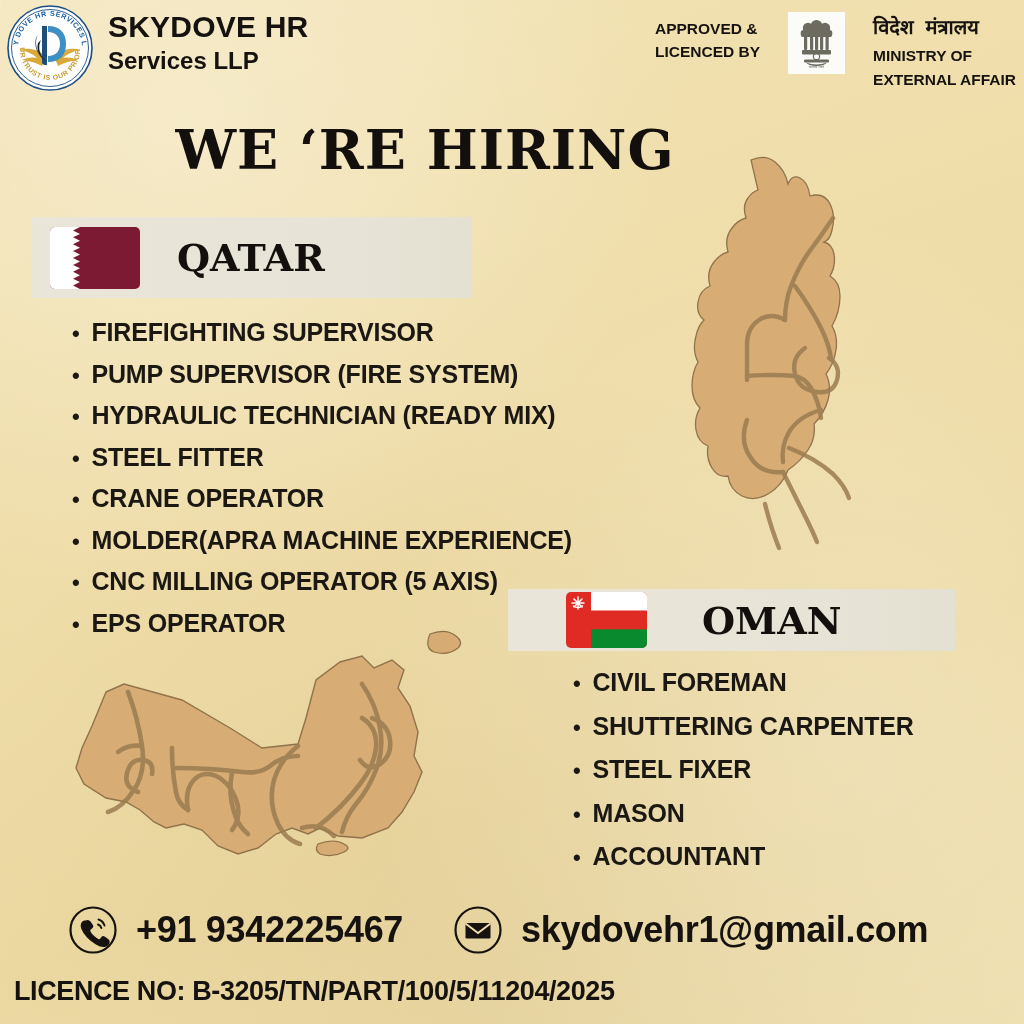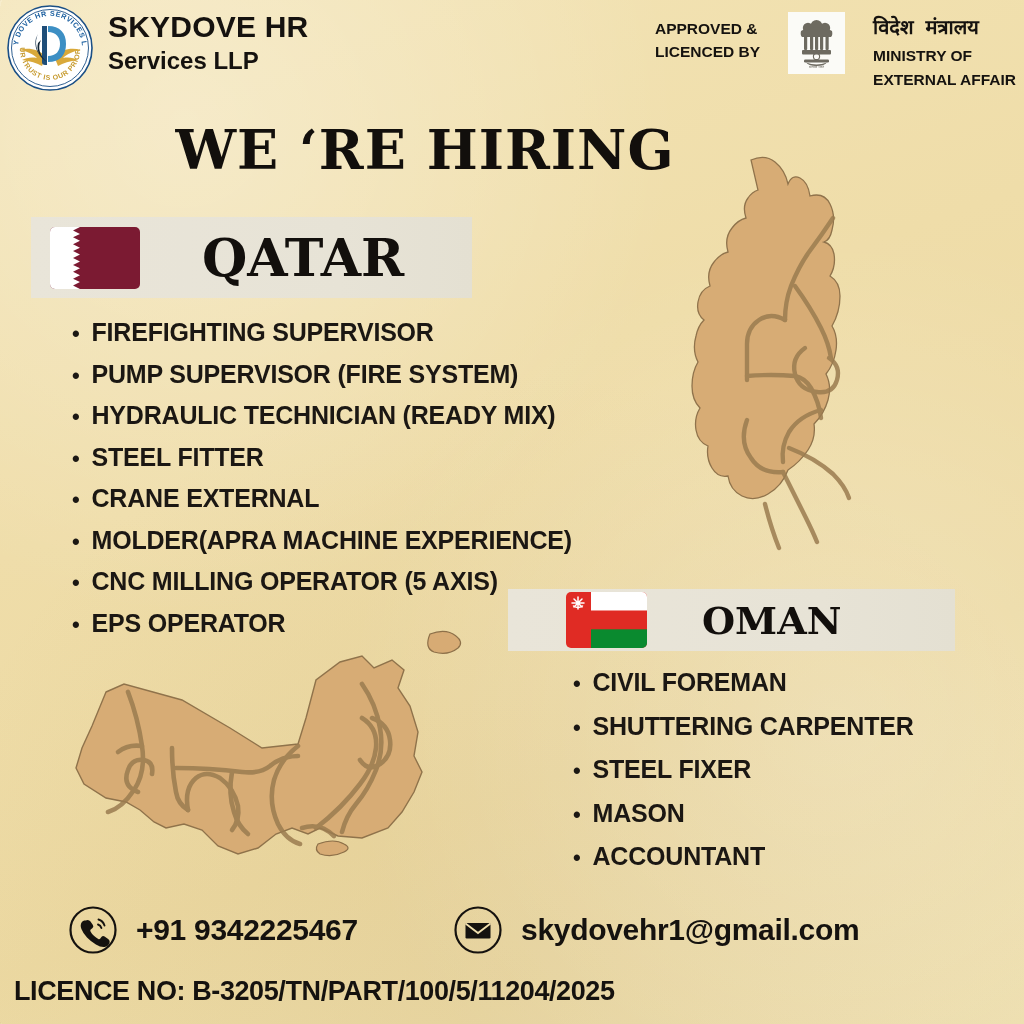--- a/index.html
+++ b/index.html
@@ -124,21 +124,21 @@
   }
   #oman-panel {
     left: 508px; top: 589px;
     width: 447px; height: 62px; gap: 7px;
   }
   .country-name {
     font-family: "DejaVu Serif", serif;
     font-weight: bold;
     color: #120f0c;
   }
-  #qatar-panel .country-name { font-size: 52px; margin-left: 62px; }
+  #qatar-panel .country-name { font-size: 38px; margin-left: 37px; }
   #oman-panel .country-name { font-size: 38px; margin-left: 48px; }
 
   .flag {
     border-radius: 5px;
     overflow: hidden;
     flex: none;
     position: relative;
   }
   #qatar-flag { width: 90px; height: 62px; margin-left: 19px; }
   #oman-flag  { width: 81px; height: 56px; margin-left: 58px; }
@@ -194,21 +194,21 @@
     align-items: center;
     gap: 18px;
   }
   #contact-phone { left: 68px; top: 3px; }
   #contact-email { left: 453px; top: 3px; }
   .contact-icon {
     width: 50px; height: 50px;
     flex: none;
   }
   .contact-text {
-    font-size: 30px;
+    font-size: 36px;
     font-weight: bold;
     color: #15120f;
     letter-spacing: -0.3px;
   }
 
   
   #licence {
     position: absolute;
     left: 14px; top: 976px;
     font-size: 27px;
@@ -333,21 +333,21 @@
     <li>
         <span class="bullet">•</span>
         <span>HYDRAULIC TECHNICIAN (READY MIX)</span>
       </li>
     <li>
         <span class="bullet">•</span>
         <span>STEEL FITTER</span>
       </li>
     <li>
         <span class="bullet">•</span>
-        <span>CRANE EXTERNAL</span>
+        <span>CRANE OPERATOR</span>
       </li>
     <li>
         <span class="bullet">•</span>
         <span>MOLDER(APRA MACHINE EXPERIENCE)</span>
       </li>
     <li>
         <span class="bullet">•</span>
         <span>CNC MILLING OPERATOR (5 AXIS)</span>
       </li>
     <li>

